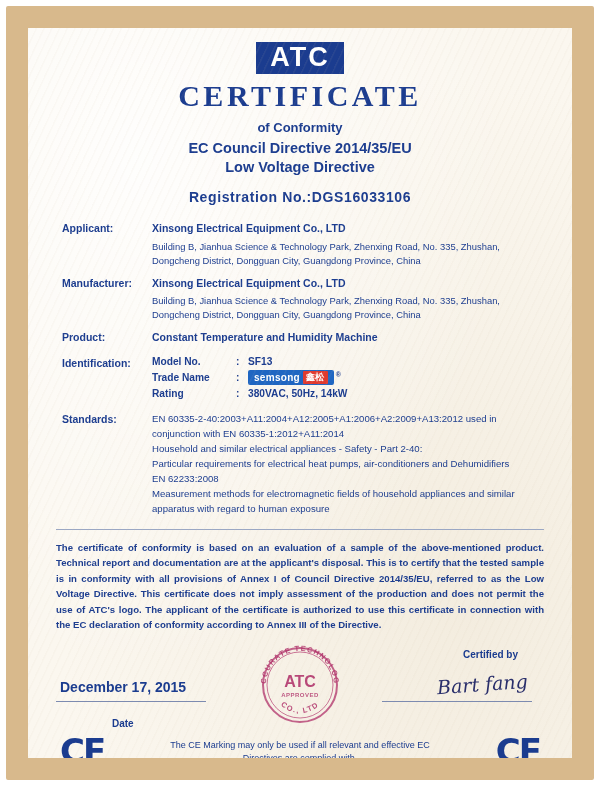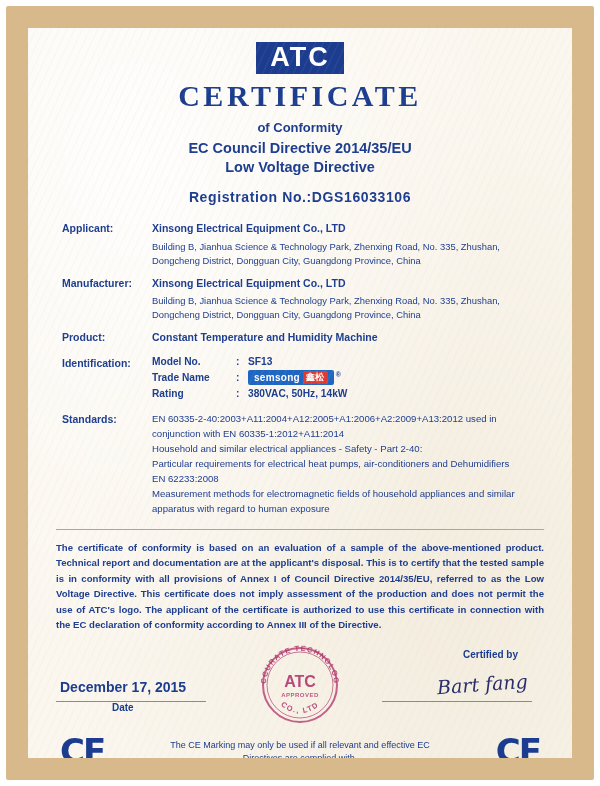--- a/index.html
+++ b/index.html
@@ -265,21 +265,21 @@
   .sign-line-left {
     position: absolute;
     left: 2px;
     top: 58px;
     width: 150px;
     border-top: 1px solid #7d8bb0;
   }
   .date-label {
     position: absolute;
     left: 58px;
-    top: 59px;
+    top: 75px;
     color: #1b3c8f;
     font-size: 10px;
     font-weight: bold;
   }
 
   
   .stamp {
     position: absolute;
     left: 50%;
     top: -6px;

